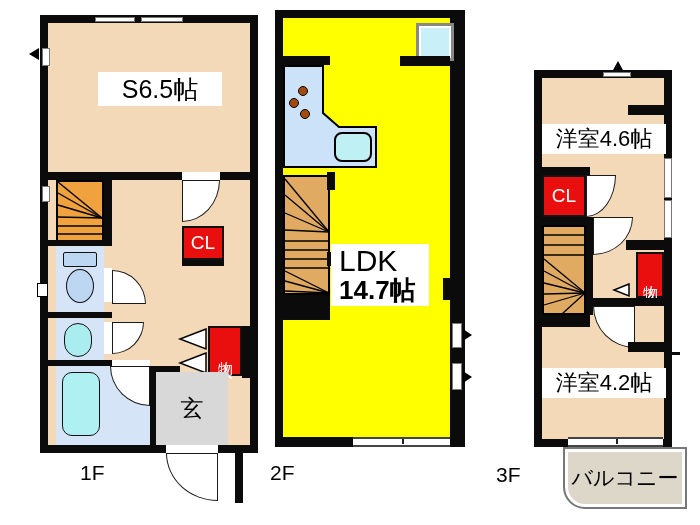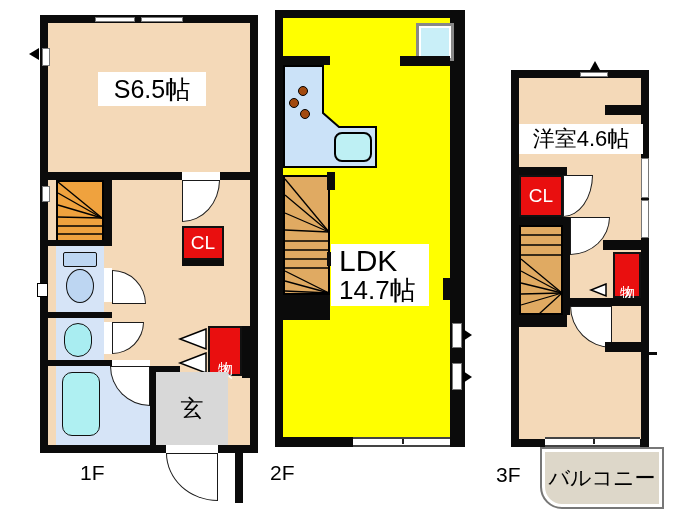--- a/index.html
+++ b/index.html
@@ -35,21 +35,21 @@
   <div class="floor" style="left:40px;top:15px;width:218px;height:438px;">
     <div class="room" style="left:8px;top:8px;width:202px;height:422px;background:#f4d9b8;"></div>
 
     <div class="win" style="left:55px;top:2px;width:40px;height:5px;"></div>
     <div class="win" style="left:101px;top:2px;width:42px;height:5px;"></div>
     <div class="win" style="left:2px;top:33px;width:8px;height:18px;"></div>
     <div class="tri" style="left:-11px;top:33px;border-right:10px solid #000;border-top:6px solid transparent;border-bottom:6px solid transparent;"></div>
     <div class="win" style="left:2px;top:171px;width:8px;height:16px;"></div>
     <div class="win" style="left:-3px;top:268px;width:11px;height:14px;border-color:#000;"></div>
 
-    <div class="tag" style="left:58px;top:57px;width:108px;height:34px;font-size:25px;">
+    <div class="tag" style="left:58px;top:57px;width:124px;height:34px;font-size:25px;">
       <span>S6.5帖</span>
     </div>
 
     <div class="wall" style="left:8px;top:157px;width:134px;height:8px;"></div>
     <div class="open" style="left:142px;top:157px;width:38px;height:8px;"></div>
     <div class="wall" style="left:180px;top:157px;width:30px;height:8px;"></div>
     <div class="arc br" style="left:142px;top:165px;width:38px;height:42px;"></div>
 
     <div class="red" style="left:142px;top:211px;width:42px;height:34px;">
       <span>CL</span>
@@ -140,38 +140,38 @@
           <line x1="46" y1="118" x2="2" y2="106"></line>
         <line x1="46" y1="118" x2="2" y2="116"></line>
       </g>
     </svg>
     <div class="wall" style="left:52px;top:162px;width:8px;height:18px;"></div>
     <div class="wall" style="left:52px;top:242px;width:8px;height:14px;"></div>
     <div class="wall" style="left:8px;top:285px;width:47px;height:25px;"></div>
 
     <div class="tag" style="left:56px;top:234px;width:98px;height:62px;flex-direction:column;align-items:flex-start;justify-content:center;padding-left:8px;box-sizing:border-box;">
       <span style="font-size:30px;line-height:30px;">LDK</span>
-      <span style="font-size:26px;line-height:28px;">14.7帖</span>
+      <span style="font-size:26px;line-height:28px;font-weight:bold;">14.7帖</span>
     </div>
 
     <div class="wall" style="left:168px;top:268px;width:7px;height:22px;"></div>
     <div class="win" style="left:177px;top:313px;width:10px;height:25px;"></div>
     <div class="tri" style="left:188px;top:319px;border-left:9px solid #000;border-top:6px solid transparent;border-bottom:6px solid transparent;"></div>
     <div class="win" style="left:177px;top:353px;width:10px;height:27px;"></div>
     <div class="tri" style="left:188px;top:361px;border-left:9px solid #000;border-top:6px solid transparent;border-bottom:6px solid transparent;"></div>
 
     <div class="slide" style="left:78px;top:427px;width:97px;height:10px;">
       <div class="tick"></div>
     </div>
   </div>
   <div class="flabel" style="left:270px;top:461px;">
     <span>2F</span>
   </div>
 
-  <div class="floor" style="left:511px;top:70px;width:138px;height:377px;">
+  <div class="floor" style="left:534px;top:70px;width:138px;height:377px;">
     <div class="room" style="left:8px;top:8px;width:122px;height:361px;background:#f4d9b8;"></div>
 
     <div class="win" style="left:69px;top:2px;width:28px;height:5px;"></div>
     <div class="tri" style="left:79px;top:-9px;border-bottom:9px solid #000;border-left:5px solid transparent;border-right:5px solid transparent;"></div>
     <div class="wall" style="left:94px;top:35px;width:36px;height:10px;"></div>
 
     <div class="tag" style="left:8px;top:54px;width:124px;height:30px;font-size:22px;">
       <span>洋室4.6帖</span>
     </div>
 
@@ -209,20 +209,23 @@
     <div class="red" style="left:102px;top:182px;width:28px;height:46px;">
       <span class="vtext">物入</span>
     </div>
     <svg style="position:absolute;left:77px;top:212px;" width="20" height="16" viewBox="0 0 20 16">
       <path d="M18,2 L3,8 L18,14 Z" fill="#fff" stroke="#000" stroke-width="1.5"></path>
     </svg>
 
     <div class="wall" style="left:59px;top:228px;width:71px;height:8px;"></div>
     <div class="arc bl" style="left:59px;top:236px;width:42px;height:42px;"></div>
 
+    <div class="tag" style="left:8px;top:298px;width:124px;height:30px;font-size:22px;">
+      <span>洋室4.2帖</span>
+    </div>
     <div class="wall" style="left:94px;top:272px;width:36px;height:10px;"></div>
     <div class="wall" style="left:138px;top:282px;width:8px;height:3px;"></div>
 
     <div class="slide" style="left:34px;top:367px;width:95px;height:10px;">
       <div class="tick"></div>
     </div>
     <div class="balcony" style="left:17px;top:377px;width:124px;height:62px;border-radius:0 0 0 22px;font-size:21px;margin-left:12px;">
       <span>バルコニー</span>
     </div>
   </div>

